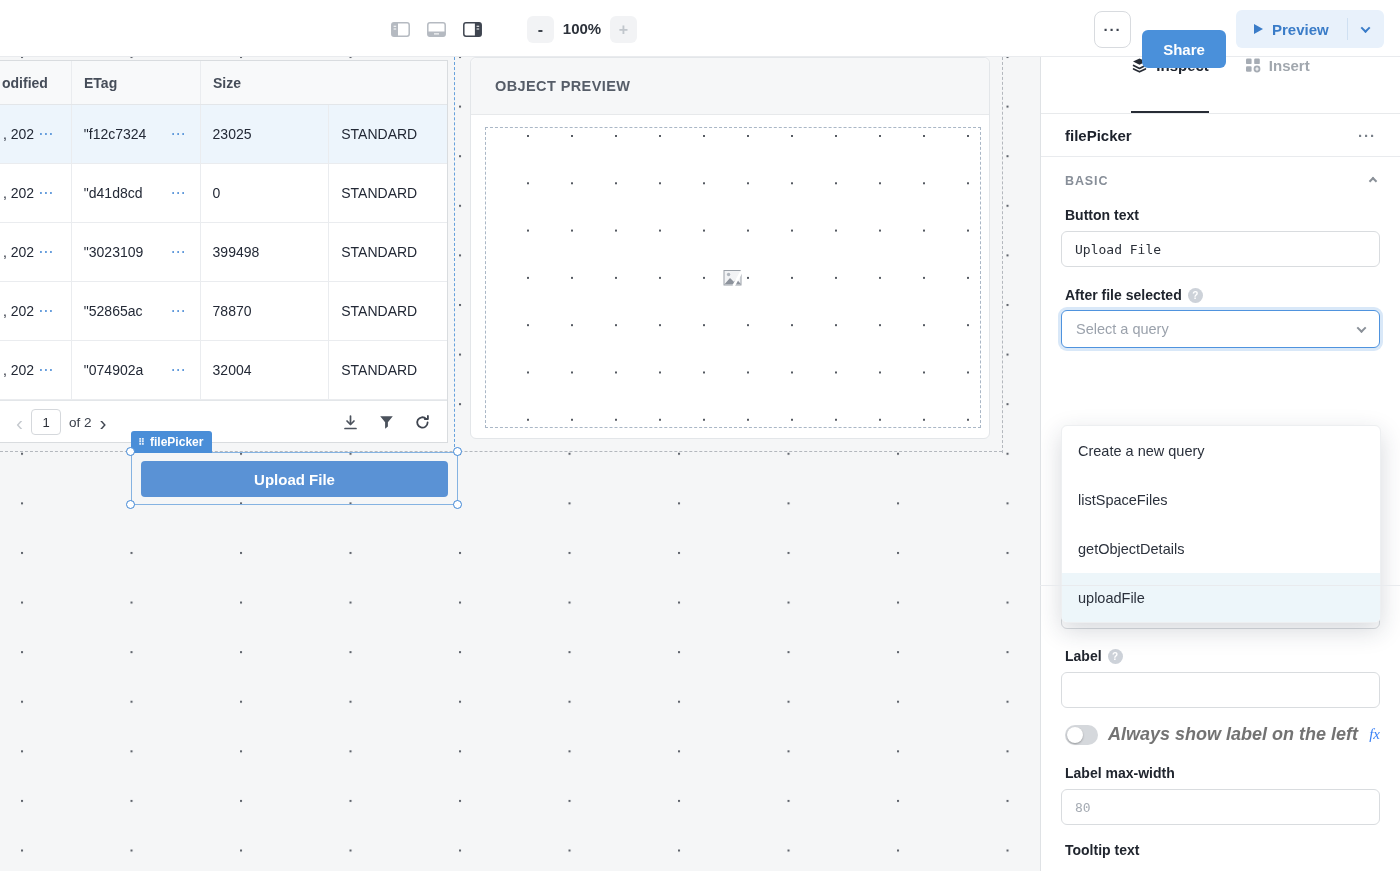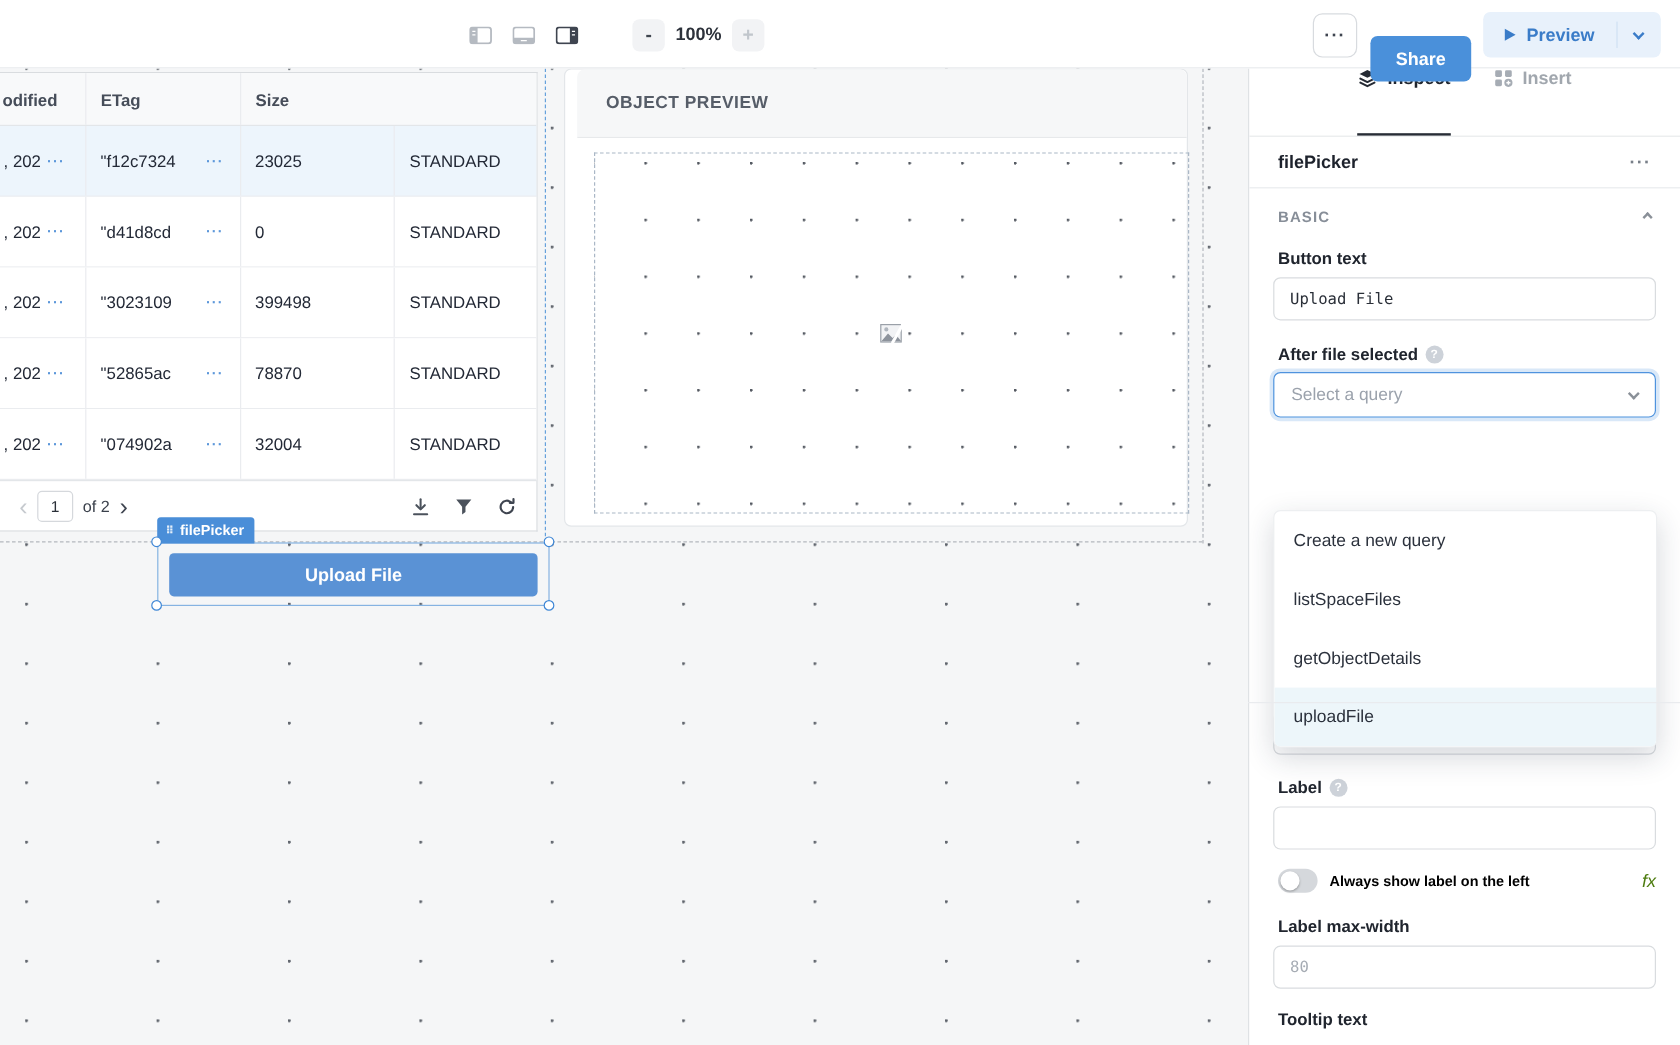--- a/index.html
+++ b/index.html
@@ -65,21 +65,21 @@
   .pg-chev.left { color:#c6cacf; }
   .pg-chev.right { color:#3f4550; padding:0 4px; }
   .page-box { width:30px; height:26px; border:1px solid #d5d8dc; border-radius:4px; background:#fff;
     font-size:13px; color:#2a2f38; display:flex; align-items:center; justify-content:center; margin-right:8px; }
   .of-label { font-size:13.5px; color:#3a404b; margin-right:4px; }
   .foot-icons { margin-left:auto; display:flex; align-items:center; gap:19px; }
   .foot-icons span { display:flex; cursor:pointer; }
 
   
   .preview-card { position:absolute; left:470px; top:57px; width:520px; height:382px; background:#fff;
-    border:1px solid #e3e6e9; border-radius:6px; z-index:4;padding-left:10px; }
+    border:1px solid #e3e6e9; border-radius:6px; z-index:4; }
   .pc-header { height:57px; background:#f6f7f8; border-bottom:1px solid #e7e9eb;
     border-radius:6px 6px 0 0; display:flex; align-items:center; padding-left:24px;
     font-size:14.5px; font-weight:700; letter-spacing:.4px; color:#565d68; }
   .pc-body { position:relative; height:323px; }
   .dropzone { position:absolute; left:14px; top:12px; width:496px; height:301px;
     border:1px dashed #aab7c6;
     background-image:radial-gradient(circle at 1px 1px,#555a62 .9px,transparent 1.5px);
     background-size:44px 47.3px; background-position:41px 7px; }
   .broken-img { position:absolute; left:50%; top:50%; transform:translate(-50%,-50%); }
 
@@ -126,23 +126,23 @@
   .section-divider { position:absolute; left:1040px; top:585px; width:360px; height:1px; background:#e9ebee; z-index:11; }
   .dropdown { position:absolute; left:1060px; top:368px; width:320px; background:#fff; border-radius:6px;
     border:1px solid #edeff1; box-shadow:0 8px 24px rgba(35,45,65,.18); z-index:15; overflow:hidden; }
   .dd-item { height:49px; display:flex; align-items:center; padding-left:16px; font-size:14.5px;
     color:#2b313c; cursor:pointer; }
   .dd-item.hl { background:#edf6fa; }
   .toggle-row { display:flex; align-items:center; gap:10px; margin-left:4px; }
   .toggle { width:33px; height:20px; border-radius:10px; background:#d5d8dc; position:relative; cursor:pointer; flex:none; }
   .knob { position:absolute; left:2px; top:2px; width:16px; height:16px; border-radius:50%; background:#fff;
     box-shadow:0 1px 2px rgba(0,0,0,.3); }
-  .toggle-label { font-size:12px; font-weight:600; color:#000000; }
-  .fx { margin-left:auto; font-family:Liberation Sans, sans-serif; font-style:italic; font-size:15px;
-    color:#4d7c0f; cursor:pointer; }
+  .toggle-label { font-size:18px; font-weight:600; color:#737373;font-style:italic; }
+  .fx { margin-left:auto; font-family:Liberation Serif, serif; font-style:italic; font-size:15px;
+    color:#3b82f6; cursor:pointer; }
   .mt8{margin-top:8px;} .mt7{margin-top:7px;}
 </style>
 </head>
 <body>
 
 <header class="topbar">
   <button class="icon-btn" style="left:388px">
     <svg width="19" height="15" viewBox="0 0 19 15">
         <rect x="0.8" y="0.8" width="17.4" height="13.4" rx="2.2" fill="none" stroke="#b5bac1" stroke-width="1.5"></rect>
         <path d="M0.8 3a2.2 2.2 0 0 1 2.2-2.2h4v13.4h-4a2.2 2.2 0 0 1-2.2-2.2Z" fill="#b5bac1"></path>

